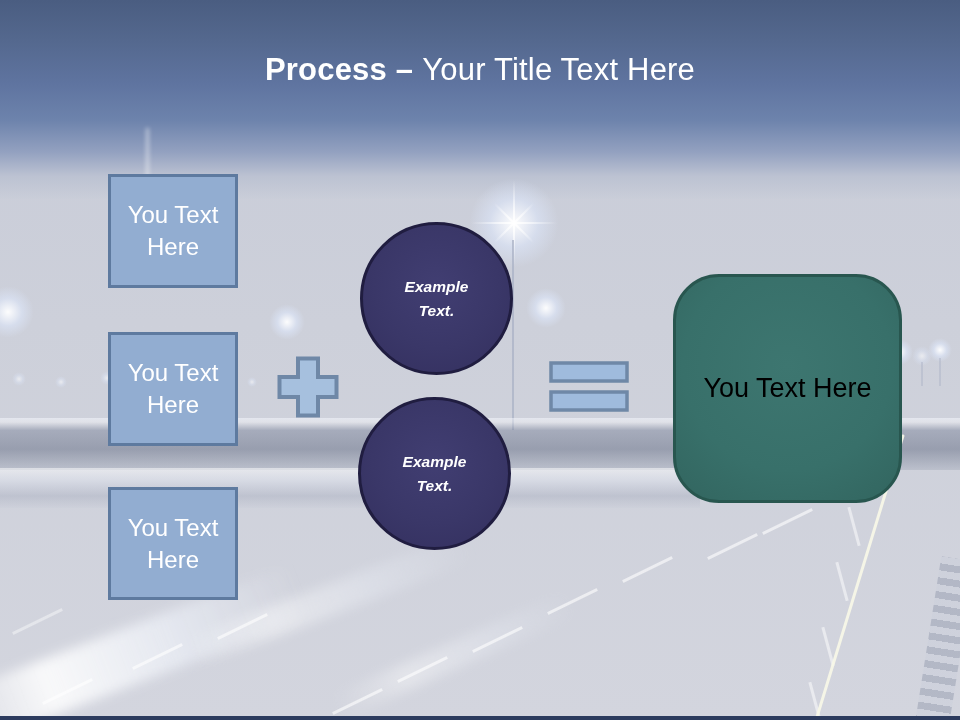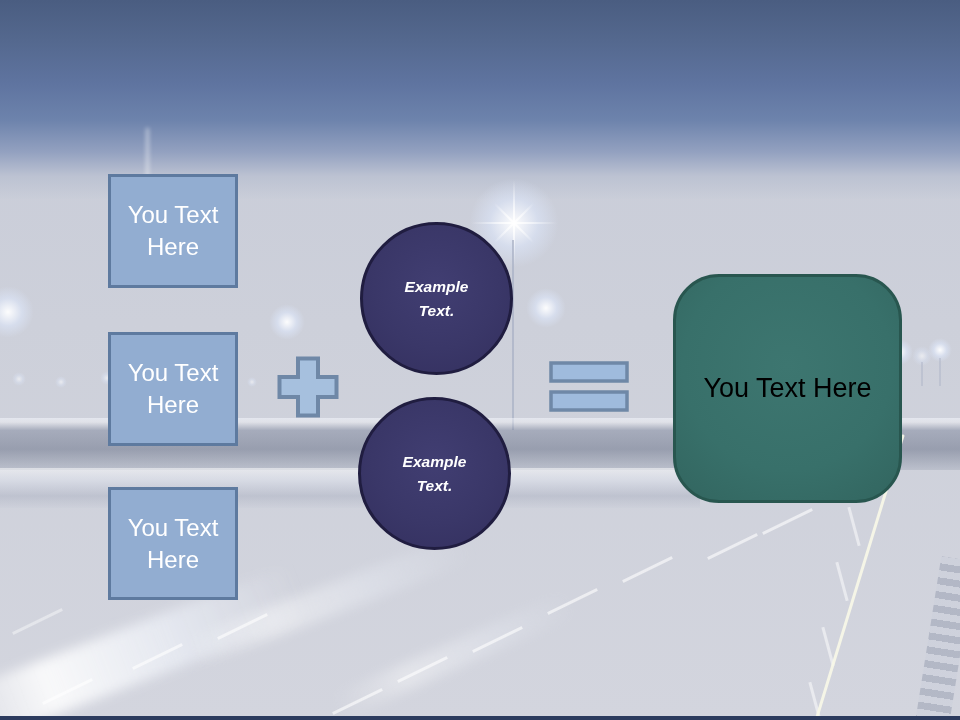--- a/index.html
+++ b/index.html
@@ -106,20 +106,23 @@
   <div class="lane" style="left:10px;top:620px;opacity:.7;"></div>
   <div class="lane-v" style="left:848px;top:470px;"></div>
   <div class="lane-v" style="left:834px;top:525px;"></div>
   <div class="lane-v" style="left:822px;top:580px;"></div>
   <div class="lane-v" style="left:808px;top:645px;"></div>
   <div class="lane-v" style="left:795px;top:700px;"></div>
   <div class="edge-line" style="left:858px;top:428px;"></div>
   <div class="barrier" style="left:928px;top:558px;"></div>
   <div class="bottom-edge"></div>
 
+  <div class="slide-title">
+    <span class="emph">Process –</span><span class="rest">Your Title Text Here</span>
+  </div>
 
   <div class="input-box" id="box1">
     <span class="lbl">You Text Here</span>
   </div>
   <div class="input-box" id="box2">
     <span class="lbl">You Text Here</span>
   </div>
   <div class="input-box" id="box3">
     <span class="lbl">You Text Here</span>
   </div>

